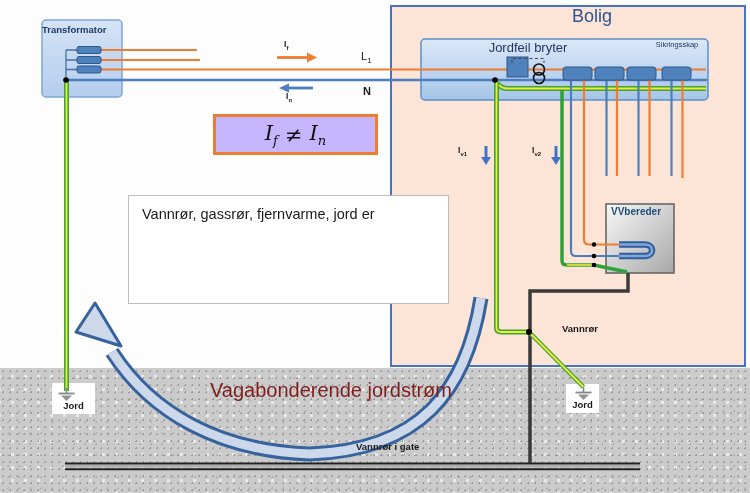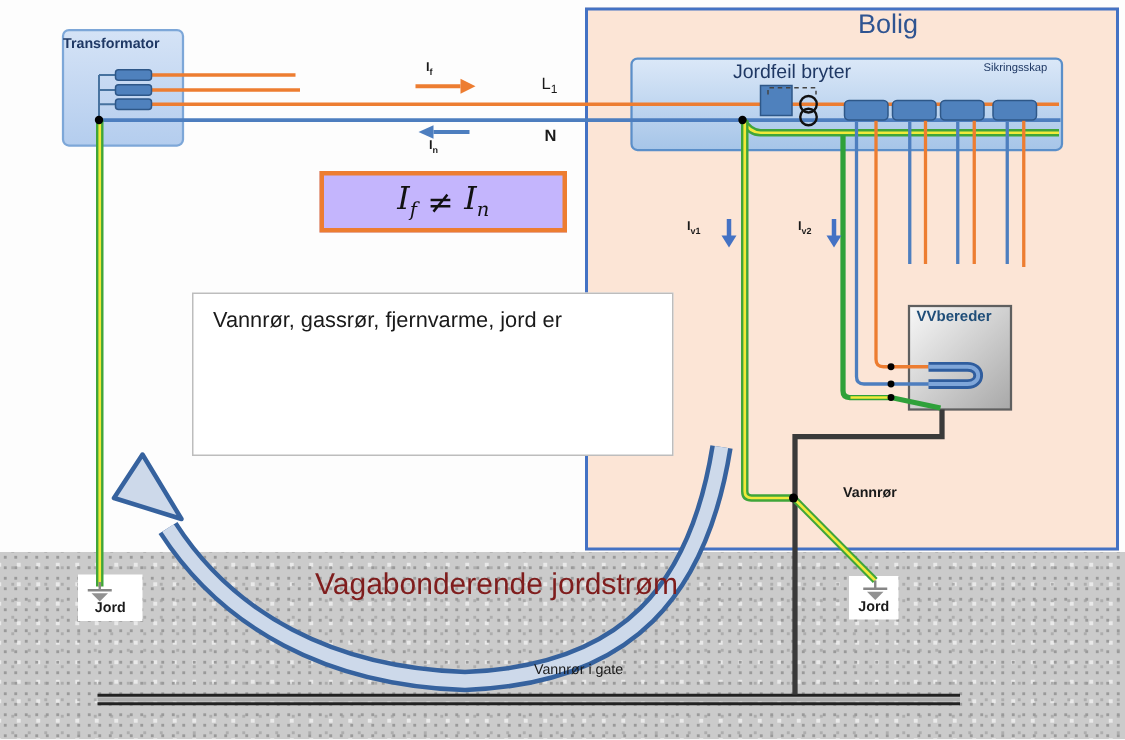--- a/index.html
+++ b/index.html
@@ -28,21 +28,21 @@
   .l1-label sub,.n-label sub{font-size:8px;}
   .n-label{left:363px;top:85px;font-size:11px;font-weight:bold;}
   .if-label{left:284px;top:39px;font-size:8.5px;font-weight:bold;}
   .in-label{left:286px;top:91px;font-size:8.5px;font-weight:bold;}
   .iv-label{font-size:8.5px;font-weight:bold;}
   .iv-label sub,.if-label sub,.in-label sub{font-size:6px;}
   .iv1{left:458px;top:145px;} .iv2{left:532px;top:145px;}
   .jord-l{left:52px;top:400px;width:43px;text-align:center;font-size:9.5px;font-weight:bold;}
   .jord-r{left:566px;top:399px;width:33px;text-align:center;font-size:9.5px;font-weight:bold;}
   .vannror{left:562px;top:295px;font-size:9.5px;font-weight:bold;margin-top:28px;}
-  .vannror-gate{left:356px;top:441px;font-size:9.5px;font-weight:normal;}
+  .vannror-gate{left:356px;top:441px;font-size:9.5px;font-weight:bold;}
   .vagabond{left:168px;top:379px;font-size:20px;color:#7f1d1d;margin-left:42px;}
   .formula-box{position:absolute;z-index:3;left:213px;top:114px;width:165px;height:41px;box-sizing:border-box;
                background:#c4b5fd;border:3px solid #ED7D31;display:flex;align-items:center;justify-content:center;
                font-family:"DejaVu Serif",serif;font-style:italic;font-size:21px;color:#111;}
   .formula-box sub{font-size:13px;font-style:italic;}
   .formula-box .op{margin:0 7px;font-style:normal;}
   .info-box{position:absolute;z-index:3;left:128px;top:195px;width:321px;height:109px;box-sizing:border-box;
             background:#fff;border:1px solid #bdbdbd;padding:8px 18px 6px 13px;
             font-size:14.5px;line-height:21.5px;color:#1a1a1a;}
   .info-box .b{font-weight:bold;}

